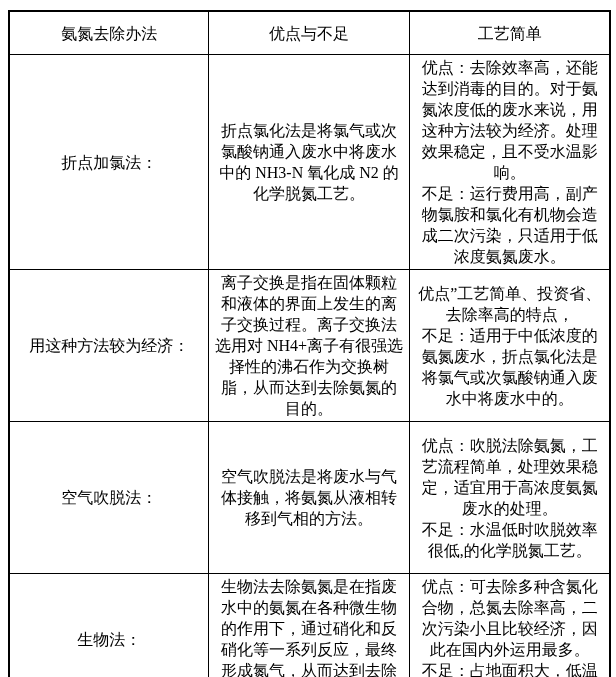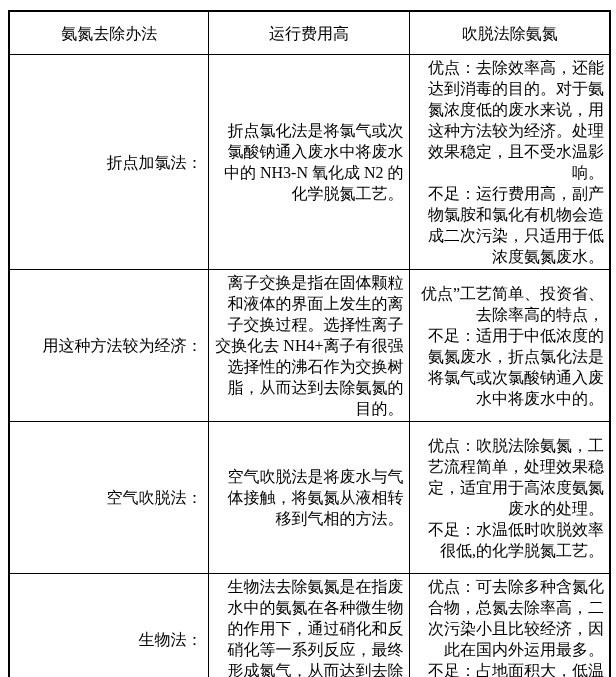--- a/index.html
+++ b/index.html
@@ -36,21 +36,21 @@
     line-height: 21px;
     font-weight: normal;
     padding: 2px 5px 2px 6px;
     overflow: hidden;
   }
   .doc-table th {
     text-align: center;
     height: 38px;
   }
   .doc-table td {
-    text-align: right;
+    text-align: center;
   }
   tr.row-0 td { height: 187px; }
   tr.row-1 td { height: 145px; }
   tr.row-2 td { height: 147px; margin-top: 45px; }
   tr.row-3 td { height: 123px; }
   td.method-cell { padding-left: 6px; }
   td.pros-cons-cell div { margin: 0; }
 </style>
 </head>
 <body>
@@ -58,36 +58,36 @@
 <div class="page">
   <table class="doc-table">
     <colgroup>
       <col class="c1">
       <col class="c2">
       <col class="c3">
     </colgroup>
     <thead>
       <tr class="header-row">
         <th>氨氮去除办法</th>
-        <th>运行费用高</th>
-        <th>吹脱法除氨氮</th>
+        <th>优点与不足</th>
+        <th>工艺简单</th>
       </tr>
     </thead>
     <tbody>
       <tr class="row-0">
         <td class="method-cell">折点加氯法：</td>
         <td class="principle-cell">折点氯化法是将氯气或次氯酸钠通入废水中将废水中的 NH3-N 氧化成 N2 的化学脱氮工艺。</td>
         <td class="pros-cons-cell">
           <div>优点：去除效率高，还能达到消毒的目的。对于氨氮浓度低的废水来说，用这种方法较为经济。处理效果稳定，且不受水温影响。</div>
           <div>不足：运行费用高，副产物氯胺和氯化有机物会造成二次污染，只适用于低浓度氨氮废水。</div>
         </td>
       </tr>
       <tr class="row-1">
         <td class="method-cell">用这种方法较为经济：</td>
-        <td class="principle-cell">离子交换是指在固体颗粒和液体的界面上发生的离子交换过程。选择性离子交换化去 NH4+离子有很强选择性的沸石作为交换树脂，从而达到去除氨氮的目的。</td>
+        <td class="principle-cell">离子交换是指在固体颗粒和液体的界面上发生的离子交换过程。离子交换法选用对 NH4+离子有很强选择性的沸石作为交换树脂，从而达到去除氨氮的目的。</td>
         <td class="pros-cons-cell">
           <div>优点”工艺简单、投资省、去除率高的特点，</div>
           <div>不足：适用于中低浓度的氨氮废水，折点氯化法是将氯气或次氯酸钠通入废水中将废水中的。</div>
         </td>
       </tr>
       <tr class="row-2">
         <td class="method-cell">空气吹脱法：</td>
         <td class="principle-cell">空气吹脱法是将废水与气体接触，将氨氮从液相转移到气相的方法。</td>
         <td class="pros-cons-cell">
           <div>优点：吹脱法除氨氮，工艺流程简单，处理效果稳定，适宜用于高浓度氨氮废水的处理。</div>

